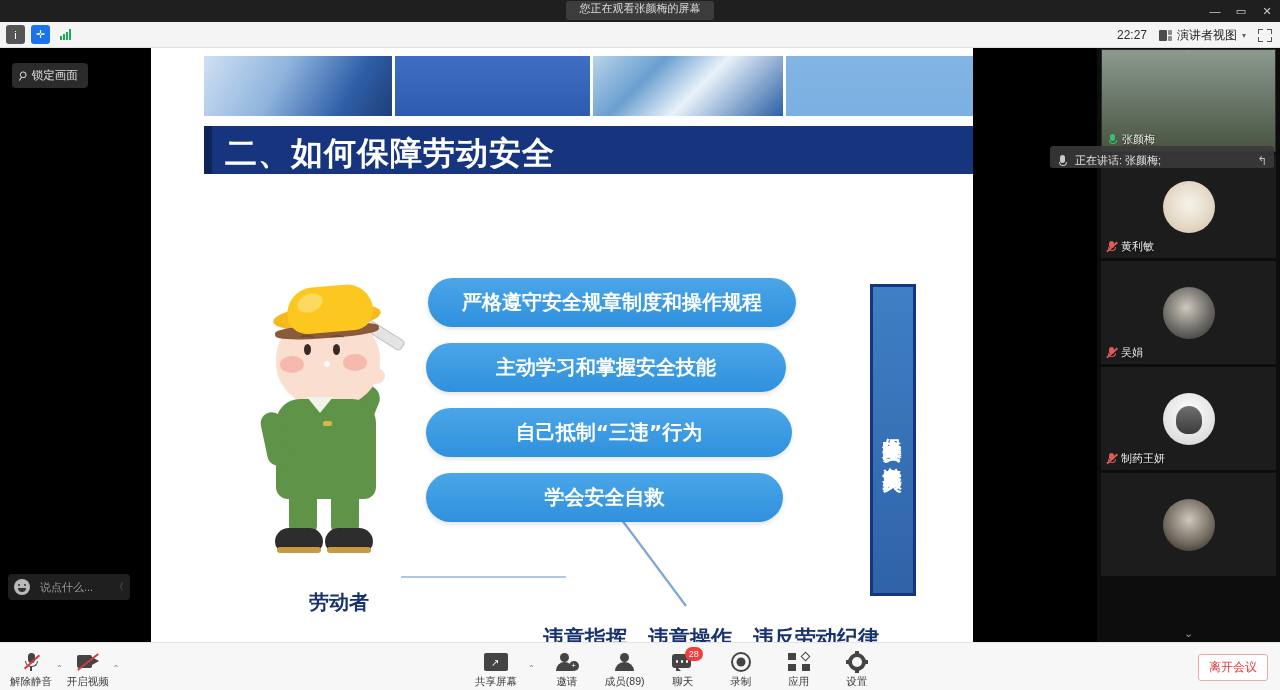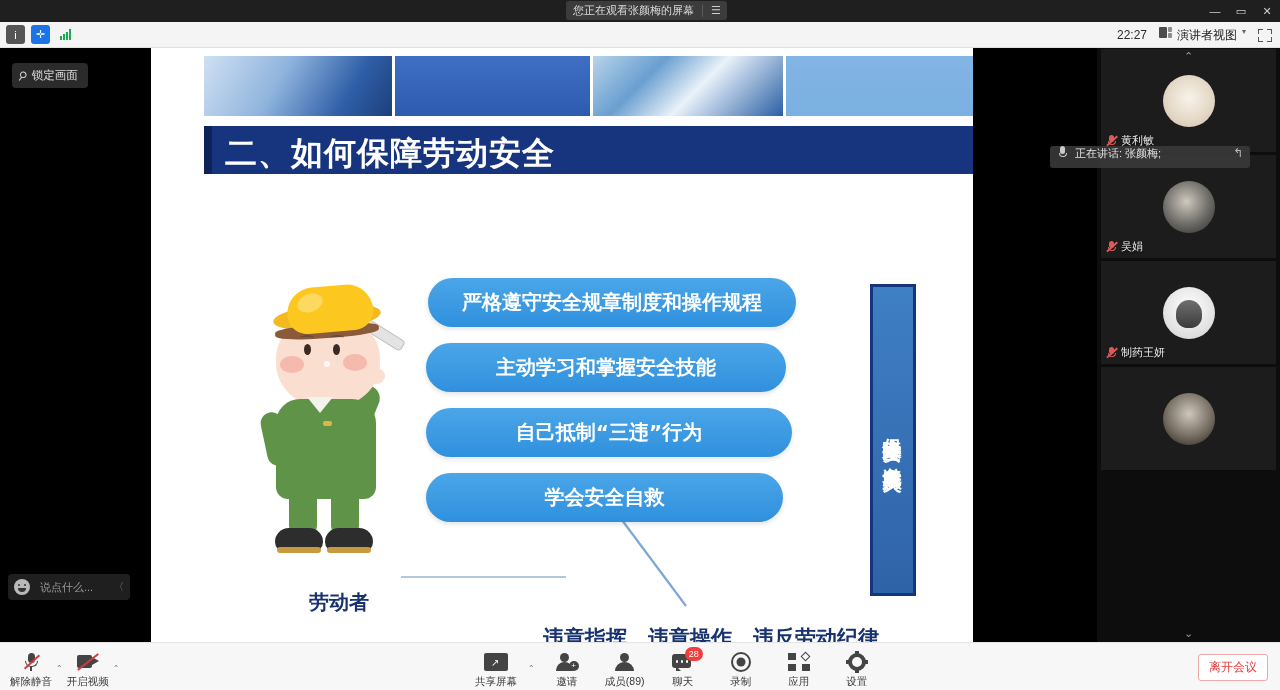--- a/index.html
+++ b/index.html
@@ -15,21 +15,21 @@
   .titlebar {
     position: absolute; left: 0; top: 0; width: 1280px; height: 22px;
     background: #1f1f1f;
   }
   .screen-share-pill {
     position: absolute; left: 566px; top: 1px;
     height: 19px; min-width: 148px;
     background: #3c3c3c; border-radius: 3px;
     display: flex; align-items: center; gap: 8px;
     padding: 0 7px;
-    color: #dcdcdc; font-size: 11px; white-space: nowrap;
+    color: #dcdcdc; font-size: 11px; white-space: nowrap; flex-direction: column;
   }
   .pill-sep { width: 1px; height: 12px; background: #5a5a5a; }
   .pill-menu { color: #cfcfcf; font-size: 11px; letter-spacing: -1px; }
   .wincontrols {
     position: absolute; right: 0; top: 0; height: 22px;
     display: flex; align-items: center;
   }
   .wincontrols div {
     width: 26px; height: 22px; display: flex; align-items: center; justify-content: center;
     color: #cdcdcd; font-size: 11px;
@@ -55,21 +55,21 @@
   .bars i:nth-child(2) { height: 6px; }
   .bars i:nth-child(3) { height: 8px; }
   .bars i:nth-child(4) { height: 11px; }
 
   .topbar-right {
     position: absolute; right: 8px; top: 0; height: 26px;
     display: flex; align-items: center; gap: 12px;
     color: #222; font-size: 12px;
   }
   .tb-clock { color: #2b2b2b; font-size: 12px; }
-  .tb-view { display: flex; gap: 5px; cursor: pointer; }
+  .tb-view { display: flex; align-items: center; gap: 5px; cursor: pointer; }
   .view-glyph {
     width: 13px; height: 11px; position: relative; display: inline-block;
   }
   .view-glyph .big { position: absolute; left: 0; top: 0; width: 8px; height: 11px; background: #4c4c4c; border-radius: 1px; }
   .view-glyph .s1 { position: absolute; right: 0; top: 0; width: 4px; height: 5px; background: #8d8d8d; border-radius: 1px; }
   .view-glyph .s2 { position: absolute; right: 0; bottom: 0; width: 4px; height: 5px; background: #8d8d8d; border-radius: 1px; }
   .caret { font-size: 8px; color: #666; }
   .fs-icon { width: 14px; height: 13px; position: relative; cursor: pointer; }
   .fs-icon span { position: absolute; width: 5px; height: 5px; border: 1.6px solid #555; }
   .fs-icon span:nth-child(1) { left: 0; top: 0; border-right: none; border-bottom: none; }
@@ -210,23 +210,23 @@
   .footnote {
     position: absolute; left: 340px; top: 450px; width: 440px; text-align: center;
     color: #17326e; font-size: 21px; font-weight: bold;
     font-family: "DejaVu Sans","Liberation Sans",sans-serif;
     white-space: nowrap;
   }
 
   
   .speak-toast {
     position: absolute; left: 1050px; top: 146px; z-index: 40;
-    width: 200px; height: 22px; border-radius: 3px;
+    width: 224px; height: 22px; border-radius: 3px;
     background: rgba(58,58,58,.88);
-    display: flex; align-items: flex-start; gap: 7px; padding: 0 7px;
+    display: flex; align-items: flex-end; gap: 7px; padding: 0 7px;
     color: #e2e2e2; font-size: 11px; white-space: nowrap;
   }
   .toast-mic { width: 11px; height: 13px; position: relative; flex: 0 0 auto; }
   .toast-mic .cap { position: absolute; left: 3px; top: 0; width: 5px; height: 8px; background: #c9c9c9; border-radius: 3px; }
   .toast-mic .base { position: absolute; left: 1.5px; top: 7px; width: 8px; height: 4px; border: 1.2px solid #c9c9c9; border-top: none; border-radius: 0 0 5px 5px; }
   .toast-reply { margin-left: auto; color: #b9b9b9; font-size: 12px; }
 
   
   .sidebar {
     position: absolute; right: 0; top: 48px; width: 183px; height: 594px;
@@ -481,20 +481,30 @@
         <span class="base"></span>
       </span>
     <span>正在讲话: 张颜梅;</span>
     <span class="toast-reply">↰</span>
   </div>
 
   <div class="sidebar">
 
     <div class="sb-arrow-up">⌃</div>
 
+    <div class="ptile active">
+      <div class="vid-bg bg-room"></div>
+      <div class="pname">
+        <span class="mic on">
+            <span class="cap"></span>
+            <span class="base"></span>
+          </span>
+        <span>张颜梅</span>
+      </div>
+    </div>
 
 
     <div class="ptile">
       <div class="avatar-circ av-flower"></div>
       <div class="pname">
         <span class="mic off">
             <span class="cap"></span>
             <span class="base"></span>
           </span>
         <span>黄利敏</span>

